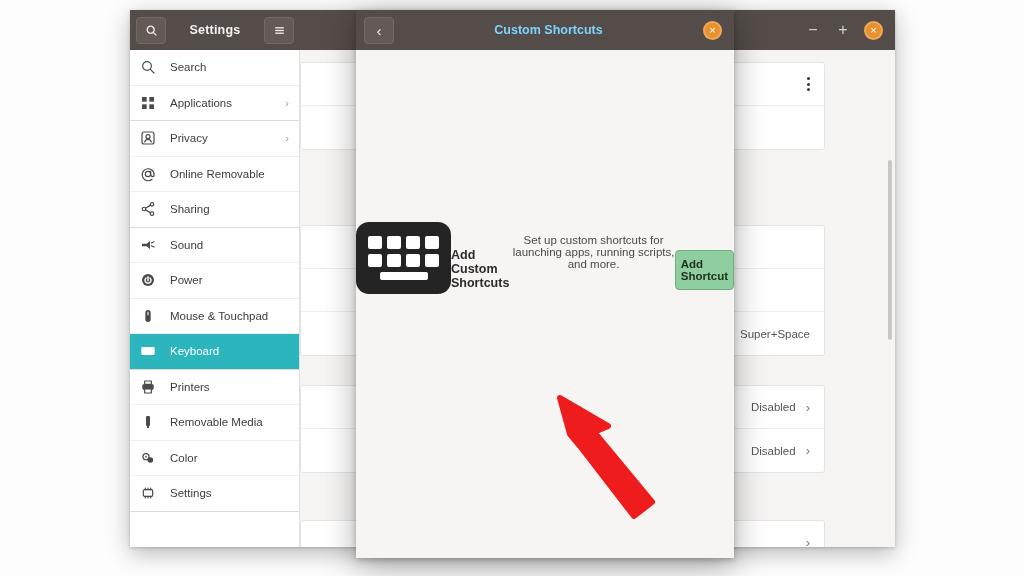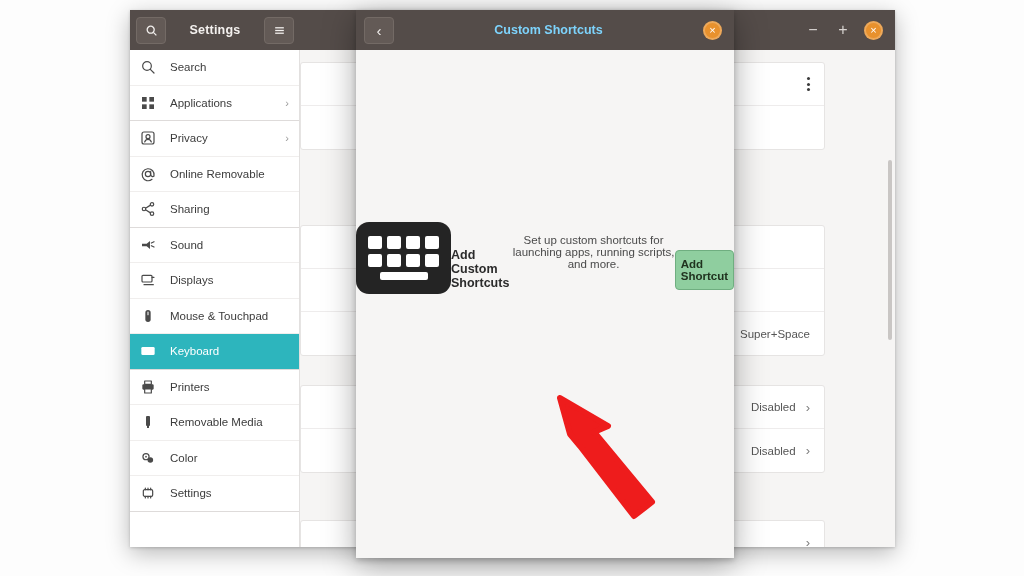--- a/index.html
+++ b/index.html
@@ -226,26 +226,26 @@
             <svg width="16" height="16" viewBox="0 0 24 24" fill="none" stroke="currentColor" stroke-width="1.8" stroke-linecap="round" stroke-linejoin="round">
               <path d="M3 14h7l5 4V6l-5 4H3z" fill="currentColor" stroke="none"></path>
               <path d="M17 9l4-2M17 13l4 2"></path>
             </svg>
           </span>
           <span class="lbl">Sound</span>
         </div>
         <div class="side-item">
           <span class="ic">
             <svg width="16" height="16" viewBox="0 0 24 24" fill="none" stroke="currentColor" stroke-width="1.8" stroke-linecap="round" stroke-linejoin="round">
-              <rect x="3" y="5" width="15" height="10" rx="1.5"></rect>
-              <line x1="6" y1="19" x2="20" y2="19"></line>
-              <line x1="18" y1="8" x2="21" y2="8"></line>
-            </svg>
-          </span>
-          <span class="lbl">Displays</span>
+              <circle cx="12" cy="12" r="9" fill="currentColor" stroke="none"></circle>
+              <path d="M12 7v6" stroke="#fff" stroke-width="2.2"></path>
+              <path d="M9 9a4.5 4.5 0 1 0 6 0" stroke="#fff" stroke-width="2.2"></path>
+            </svg>
+          </span>
+          <span class="lbl">Power</span>
         </div>
         <div class="side-item">
           <span class="ic">
             <svg width="16" height="16" viewBox="0 0 24 24" fill="none" stroke="currentColor" stroke-width="1.8" stroke-linecap="round" stroke-linejoin="round">
               <rect x="8" y="3" width="8" height="18" rx="4" fill="currentColor" stroke="none"></rect>
               <line x1="12" y1="6" x2="12" y2="10" stroke="#fff" stroke-width="1.6"></line>
             </svg>
           </span>
           <span class="lbl">Mouse &amp; Touchpad</span>
         </div>

